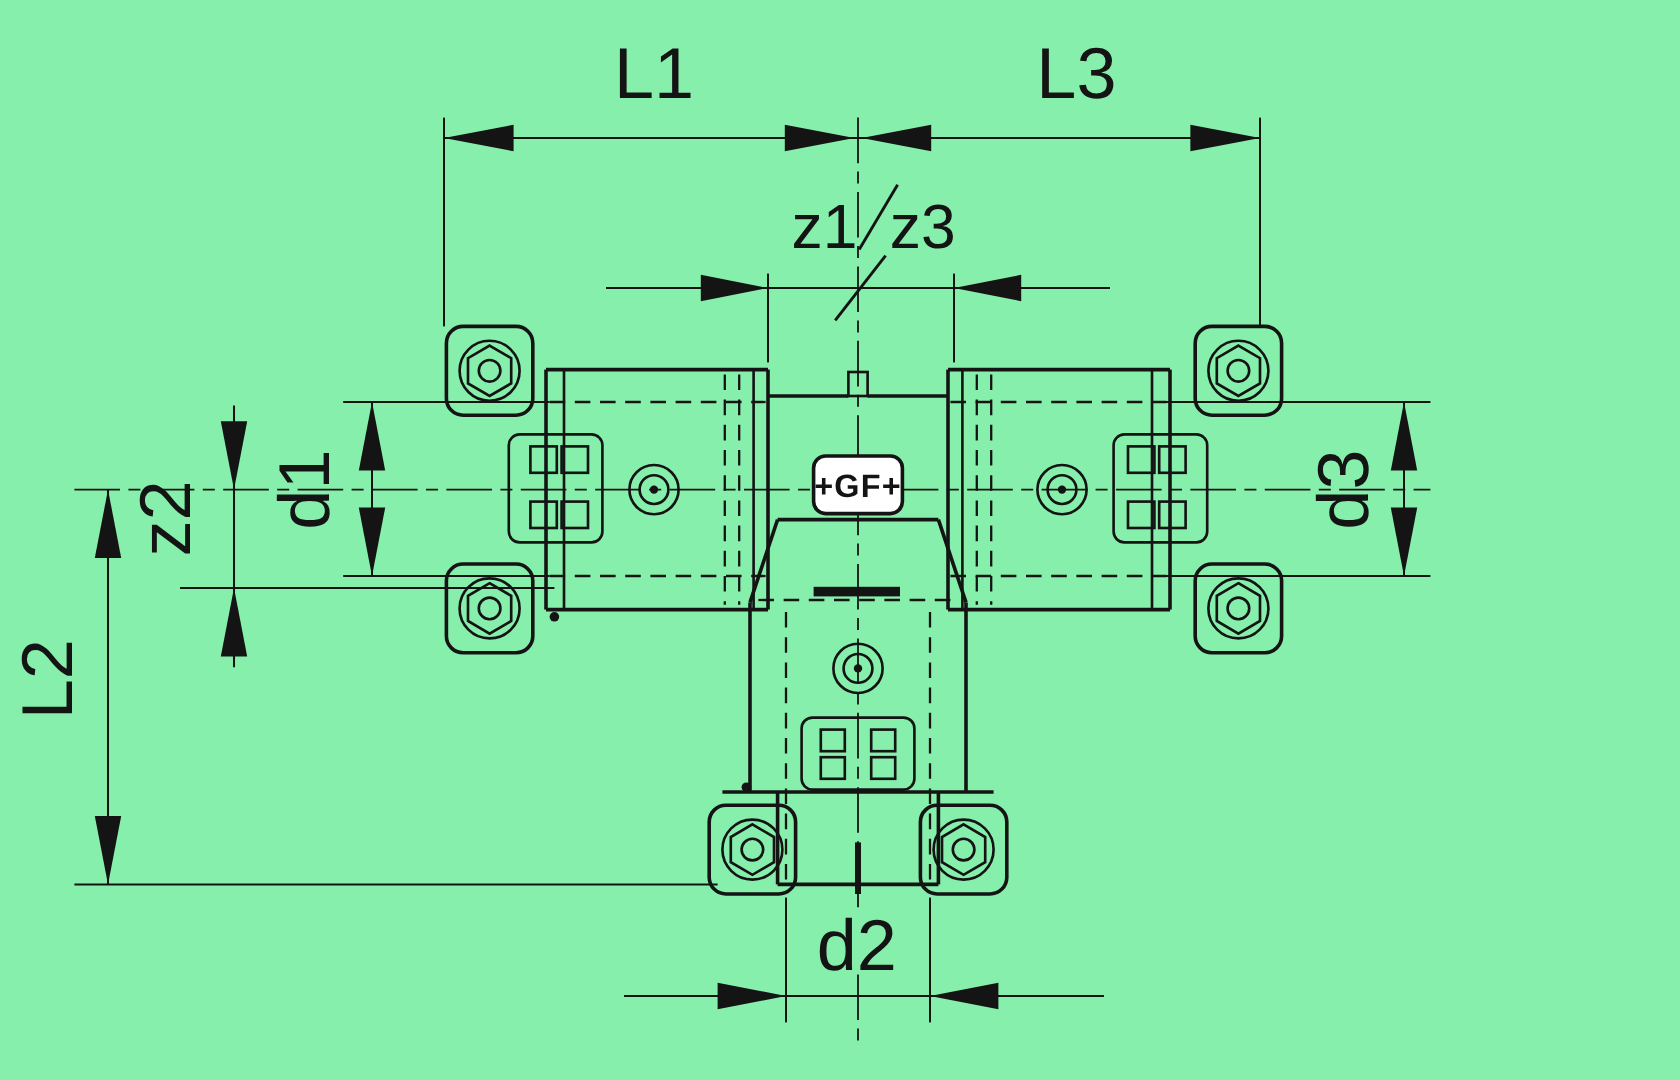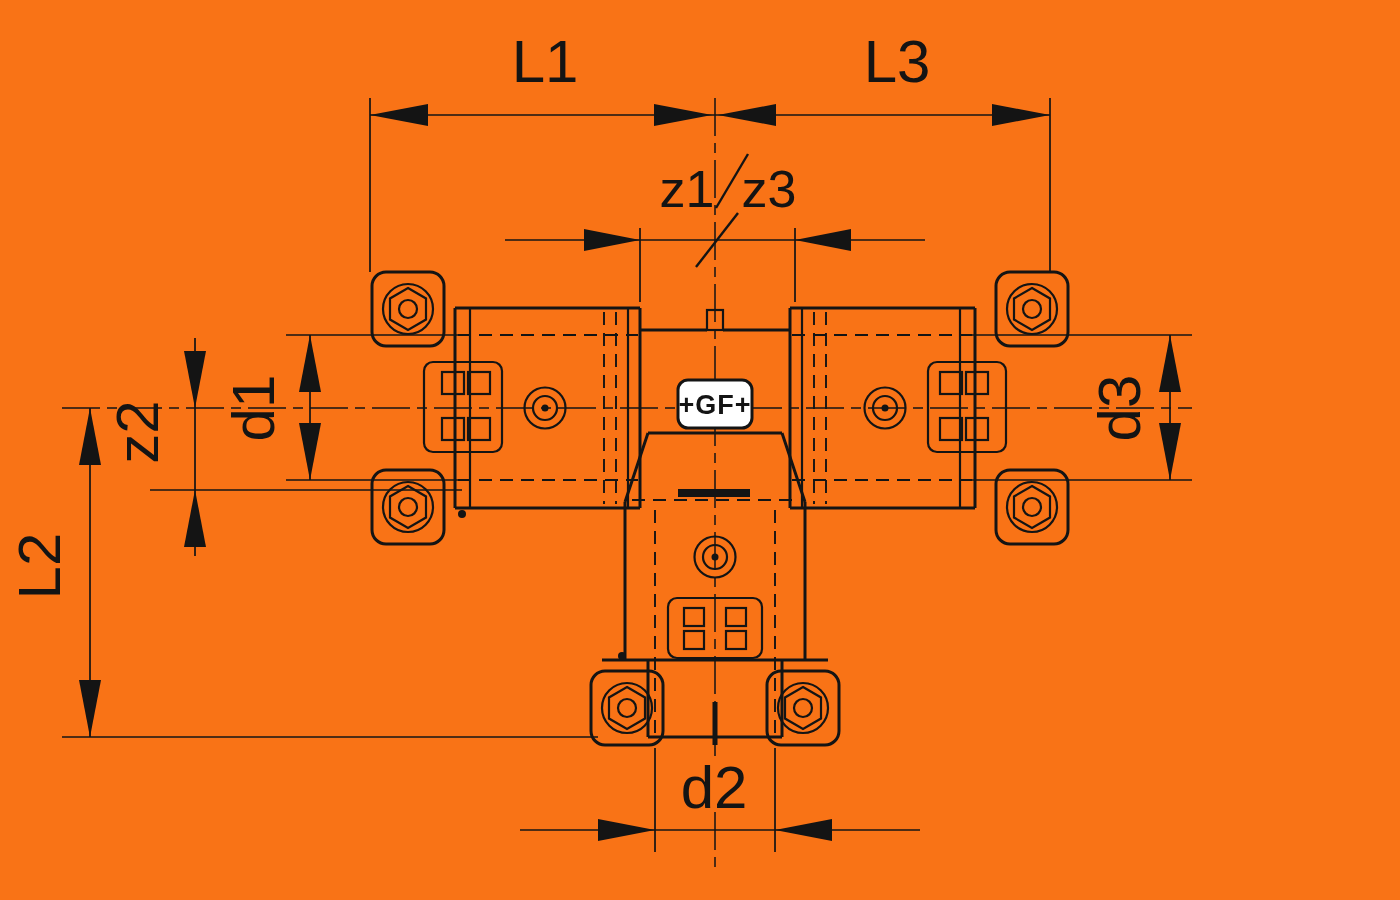--- a/index.html
+++ b/index.html
@@ -1,17 +1,17 @@
 <!DOCTYPE html>
 <html><head>
 <meta charset="utf-8">
 <style>
   *{box-sizing:border-box}
   html,body{margin:0;padding:0;background:#ffffff}
-  .drawing{position:relative;width:1400px;height:900px;background:#f97316;overflow:hidden}
+  .drawing{position:relative;width:1400px;height:900px;background:#86efac;overflow:hidden}
   text{font-family:"Liberation Sans","DejaVu Sans",sans-serif;fill:#141414}
   .dim-label{font-size:60px}
   .dim-label-sm{font-size:52px}
   .logo-text{font-size:27px;font-weight:700;letter-spacing:1px}
   .thick{stroke:#141414;stroke-width:3;fill:none}
   .thin{stroke:#141414;stroke-width:1.7;fill:none}
   .thin2{stroke:#141414;stroke-width:2.2;fill:none}
   .dashed{stroke:#141414;stroke-width:1.9;fill:none;stroke-dasharray:13 8}
   .center{stroke:#141414;stroke-width:1.5;fill:none;stroke-dasharray:38 7 10 7}
   .arrow{fill:#141414;stroke:none}

